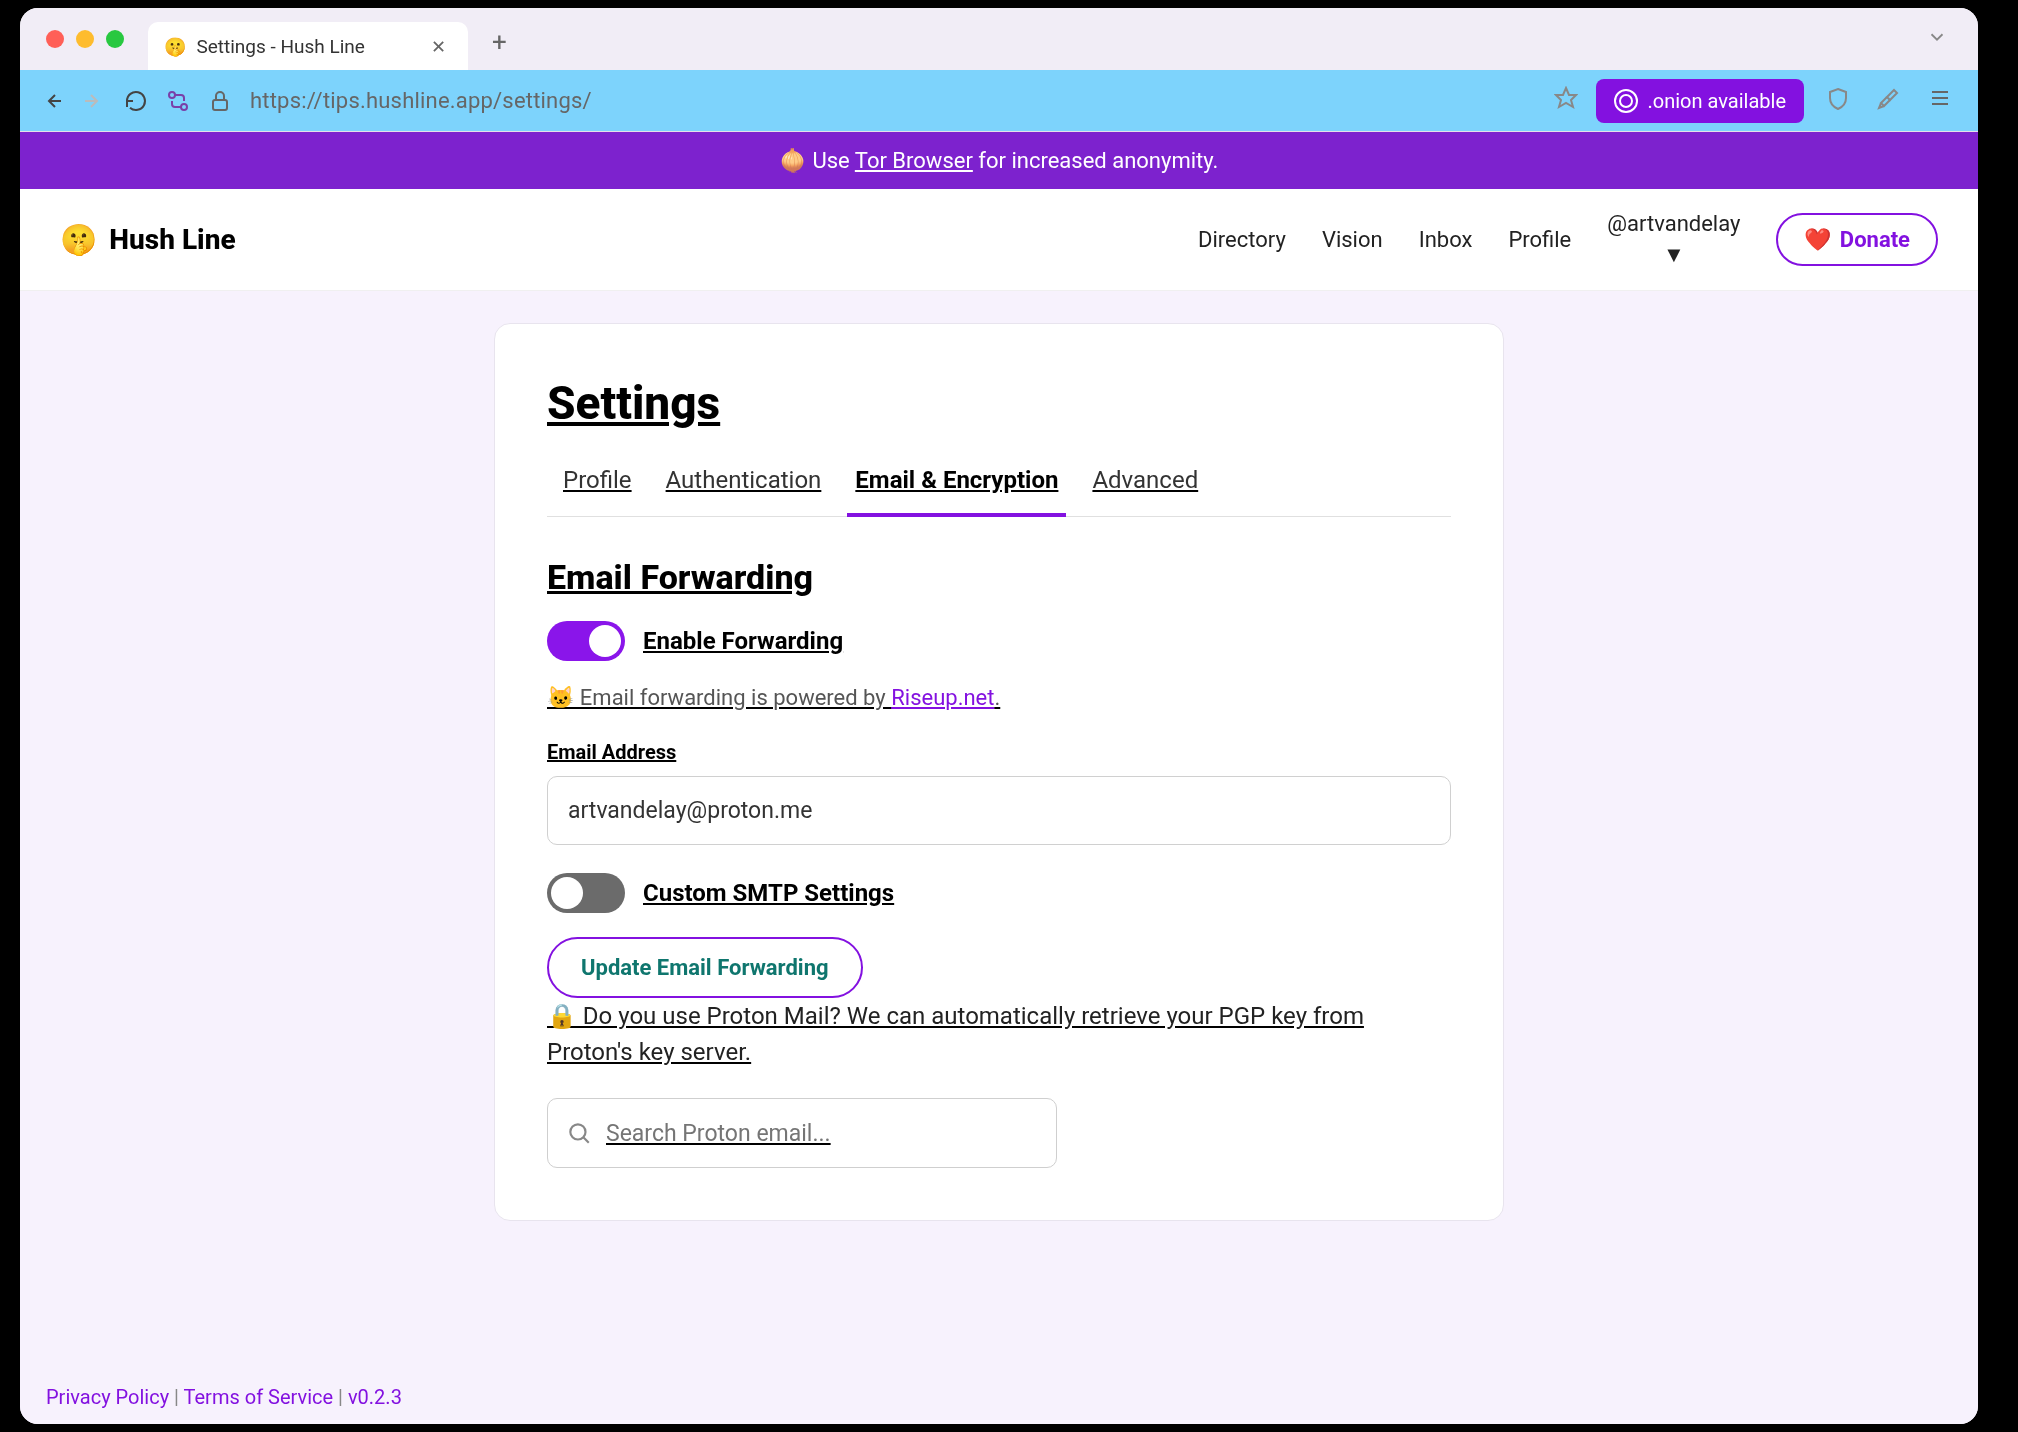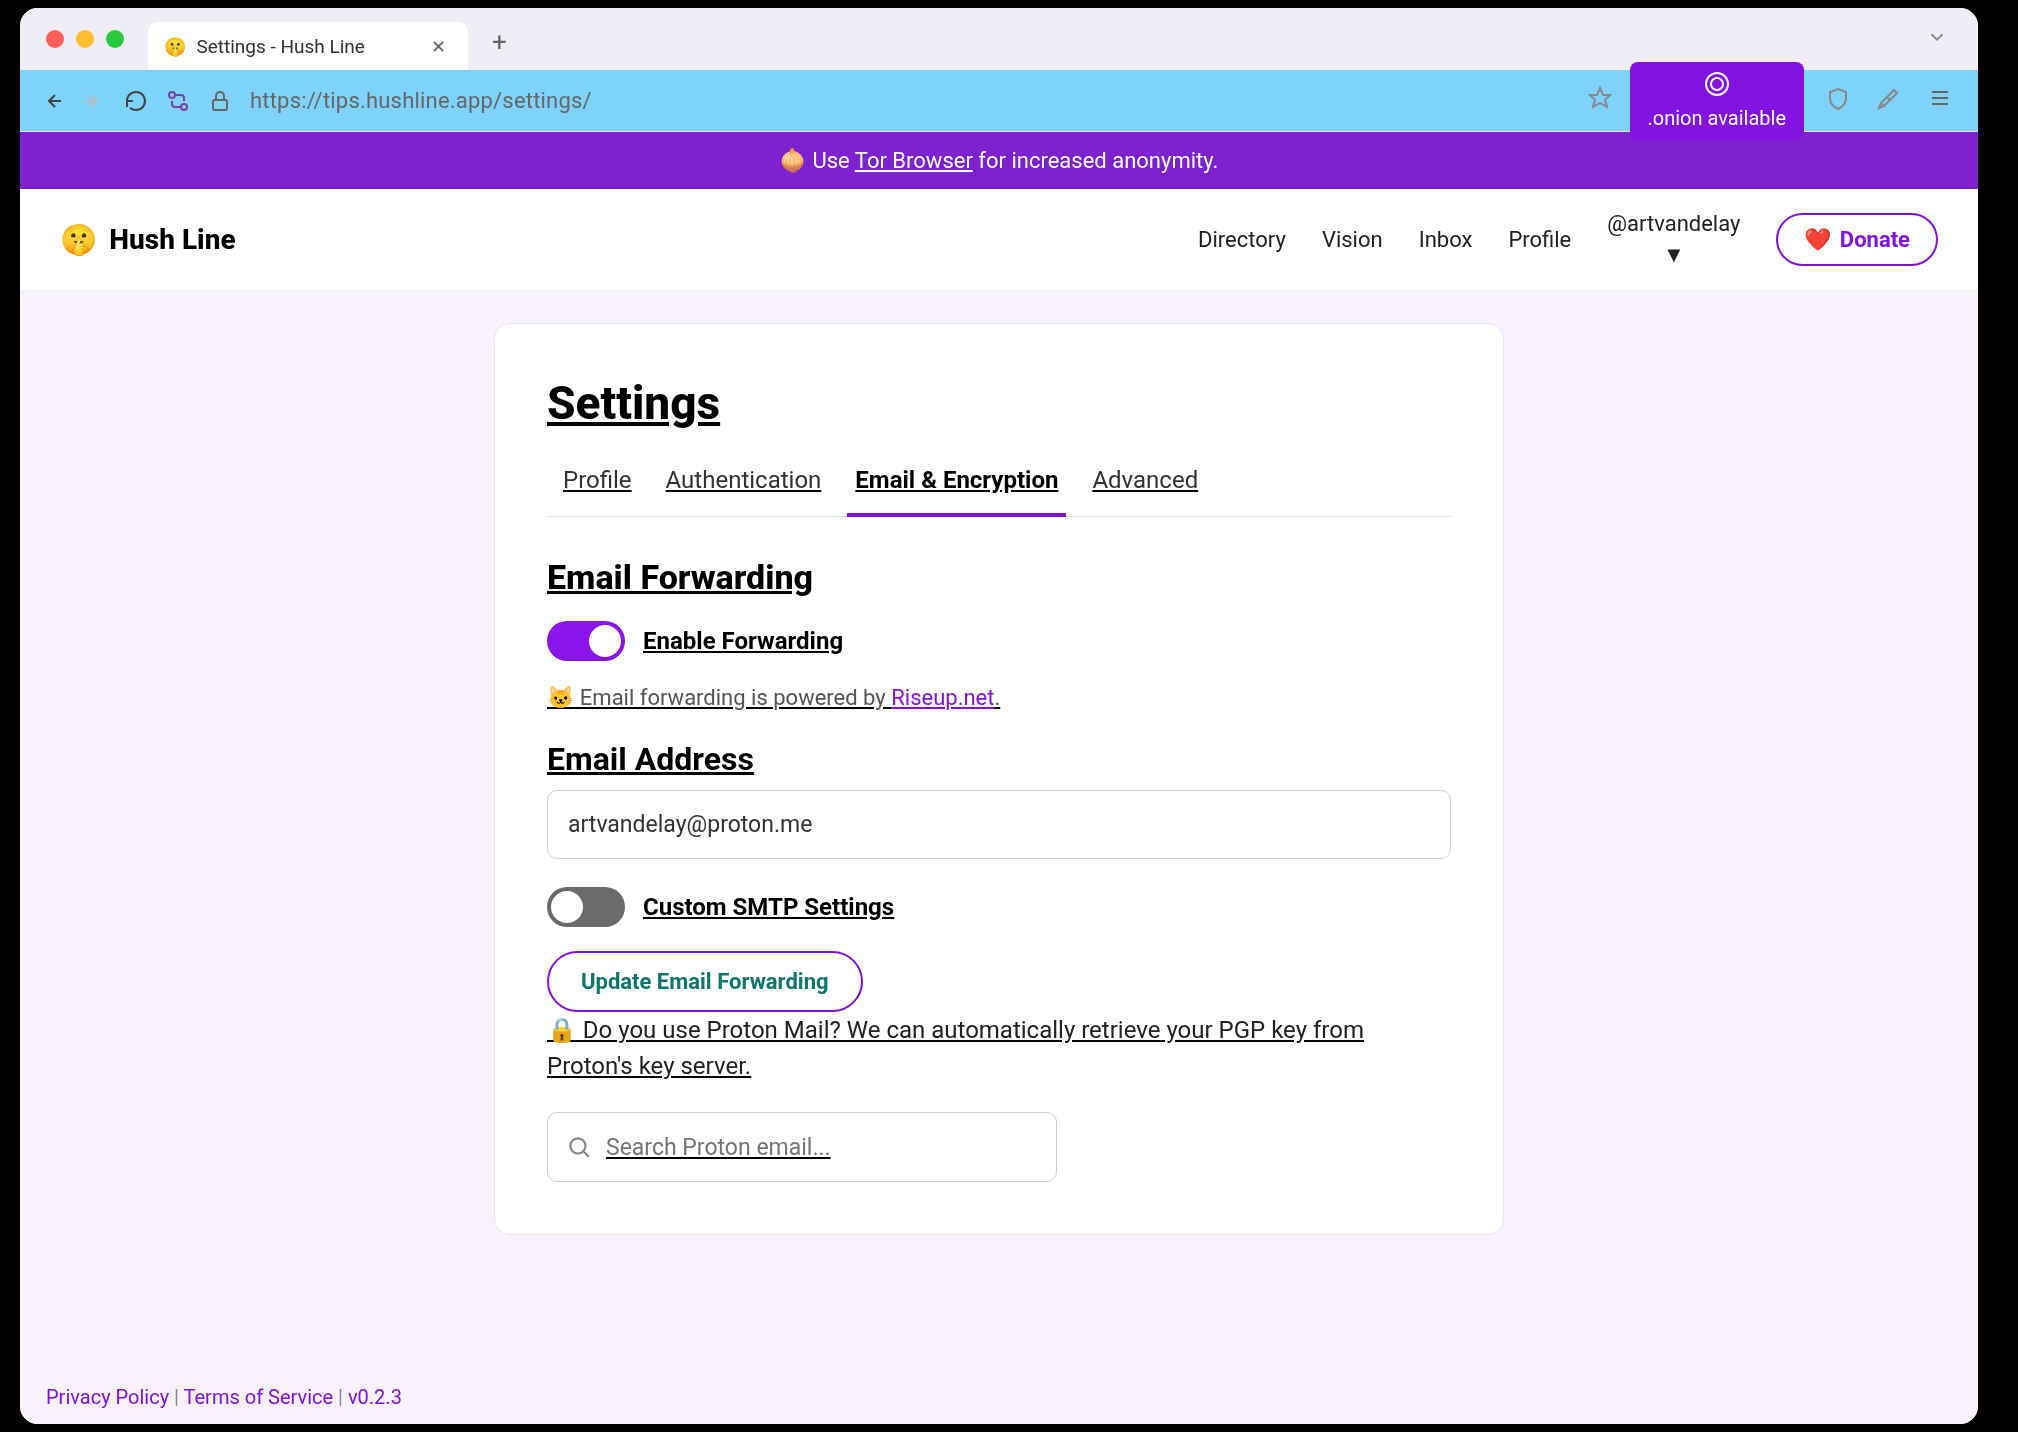--- a/index.html
+++ b/index.html
@@ -84,21 +84,20 @@
     .onion-pill {
       background: #8311e0;
       color: #fff;
       padding: 10px 18px;
       border-radius: 8px;
       display: flex;
       align-items: center;
       gap: 10px;
       font-size: 20px;
       cursor: pointer;
-      flex-direction: column;
     }
     .onion-icon {
       width: 24px;
       height: 24px;
       border-radius: 50%;
       border: 2px solid #fff;
       display: inline-flex;
       align-items: center;
       justify-content: center;
     }
@@ -213,21 +212,21 @@
       width: 32px;
       height: 32px;
       background: #fff;
       border-radius: 50%;
     }
     .toggle.on .toggle-knob { right: 4px; }
     .toggle.off .toggle-knob { left: 4px; }
     .toggle-label { font-size: 24px; font-weight: 700; color: #000; }
     .info-text { font-size: 22px; color: #555; margin-bottom: 30px; }
     .info-text a { color: #8311e0; text-decoration: underline; }
-    .field-label { font-size: 32px; font-weight: 700; color: #000; margin-bottom: 12px; }
+    .field-label { font-size: 20px; font-weight: 700; color: #000; margin-bottom: 12px; }
     .text-input {
       width: 100%;
       padding: 20px 20px;
       font-size: 23px;
       border: 1px solid #d0d0d0;
       border-radius: 10px;
       margin-bottom: 28px;
       color: #333;
       font-family: inherit;
     }

